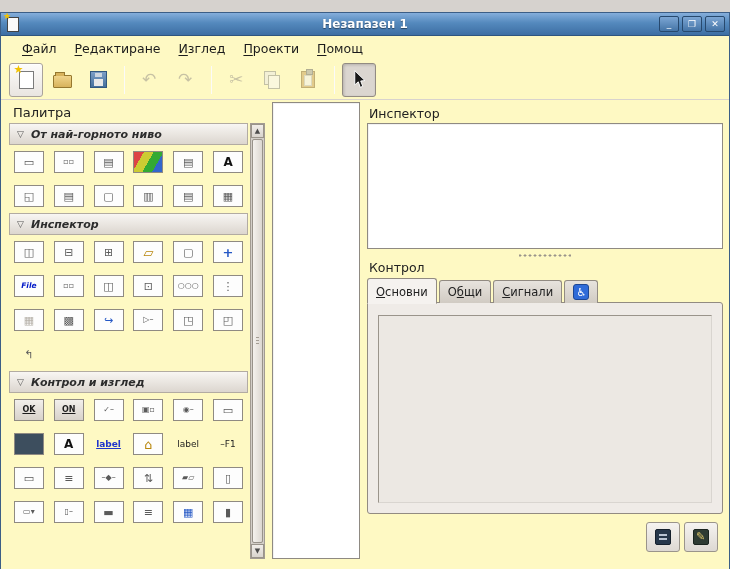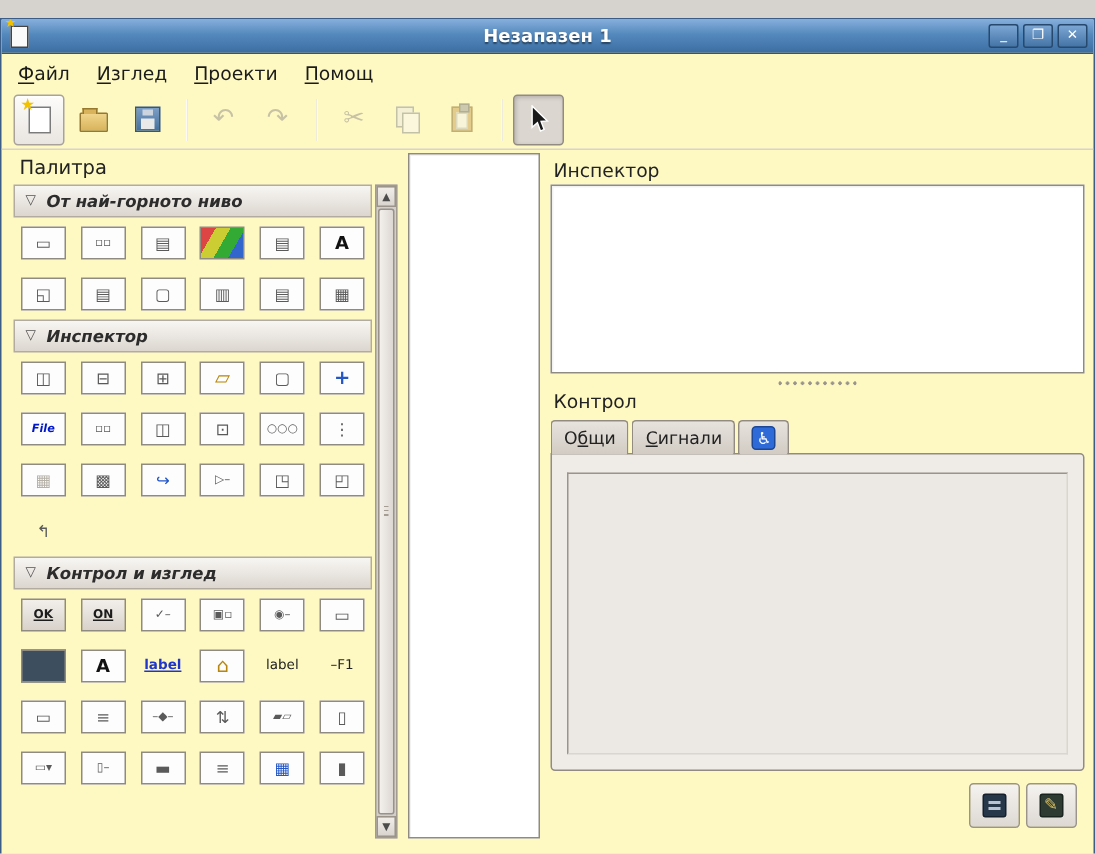--- a/index.html
+++ b/index.html
@@ -19,21 +19,21 @@
                      color:#f2c200; font-size:9px; }
   .title { position:absolute; left:0; right:0; text-align:center; color:#fff;
            font-weight:bold; font-size:12px; text-shadow:0 1px 1px rgba(0,0,0,.45); }
   .tb-controls { position:absolute; right:4px; top:3px; display:flex; }
   .tb-btn { width:20px; height:16px; margin-left:3px; border:1px solid #27496e;
             border-radius:2px; background:linear-gradient(#7ca6d4,#4474a6);
             color:#fff; font-size:9px; line-height:14px; text-align:center; }
 
   
   .menubar { position:absolute; top:24px; left:0; right:0; height:23px;
-             display:flex; align-items:center; padding-left:2px; font-size:12.5px; color:#1b1b1b; }
+             display:flex; align-items:center; padding-left:12px; font-size:12.5px; color:#1b1b1b; }
   .menu-item { padding:3px 9px; }
   .menu-item u { text-underline-offset:2px; }
 
   
   .toolbar { position:absolute; top:47px; left:0; right:0; height:40px;
              display:flex; align-items:center; padding-left:8px;
              border-bottom:1px solid #d8d3cd; }
   .tool-btn { width:34px; height:34px; display:flex; align-items:center;
               justify-content:center; margin-right:2px; border-radius:3px; }
   .tool-btn.framed { border:1px solid #a9a29a; background:linear-gradient(#fdfcfb,#e9e5e0);
@@ -167,20 +167,21 @@
     <div class="title">Незапазен 1</div>
     <div class="tb-controls">
       <div class="tb-btn">_</div>
       <div class="tb-btn">❐</div>
       <div class="tb-btn">✕</div>
     </div>
   </div>
 
   <div class="menubar">
       <span class="menu-item"><u>Ф</u>айл</span>
+      <span class="menu-item"><u>Р</u>едактиране</span>
       <span class="menu-item"><u>И</u>зглед</span>
       <span class="menu-item"><u>П</u>роекти</span>
       <span class="menu-item"><u>П</u>омощ</span>
     </div>
 
   <div class="toolbar">
       <div class="tool-btn framed">
         <span class="tool-ic ic-new"></span>
       </div>
       <div class="tool-btn">
@@ -410,20 +411,21 @@
   </div>
 
   <div class="canvas"></div>
 
   <div class="inspector-label">Инспектор</div>
   <div class="inspector-box"></div>
   <div class="grip"></div>
 
   <div class="props-label">Контрол</div>
   <div class="tabs">
+      <div class="tab active"><u>О</u>сновни</div>
       <div class="tab">О<u>б</u>щи</div>
       <div class="tab"><u>С</u>игнали</div>
       <div class="tab icontab"><span class="a11y-icon">♿</span></div>
     </div>
   <div class="notebook">
     <div class="sunken"></div>
   </div>
 
   <div class="props-buttons">
       <div class="pr-btn">

